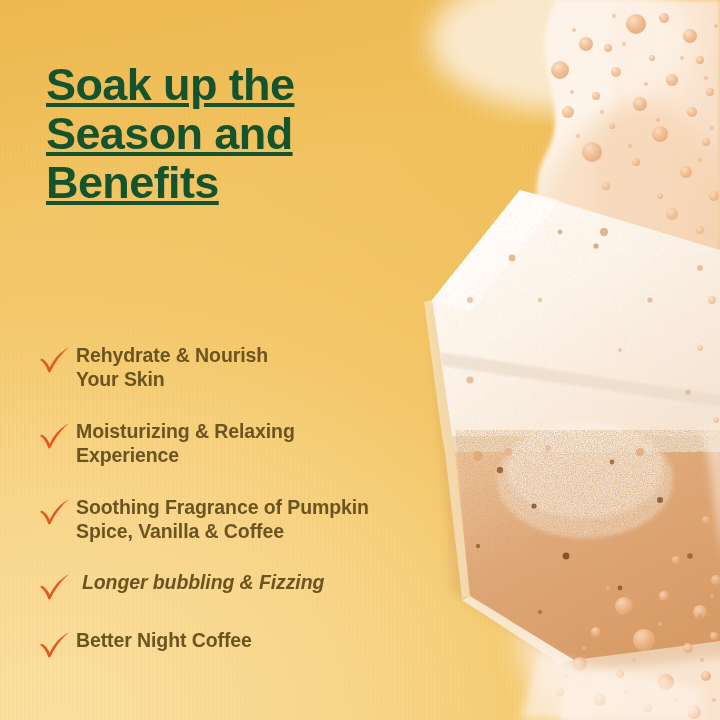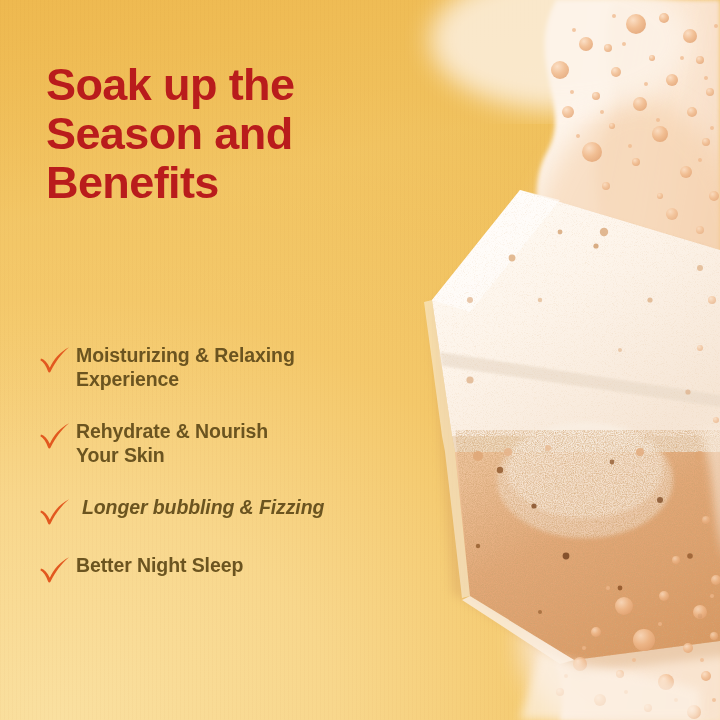--- a/index.html
+++ b/index.html
@@ -50,23 +50,24 @@
   
   .headline {
     position: absolute;
     left: 46px;
     top: 60px;
     width: 360px;
     font-size: 45px;
     line-height: 1.09;
     font-weight: 700;
     letter-spacing: -0.6px;
-    color: #b91c1c;
+    color: #14532d;
     white-space: pre-line;
     z-index: 6;
+    text-decoration: underline;
   }
 
   .benefits {
     position: absolute;
     left: 38px;
     top: 342px;
     width: 430px;
     z-index: 6;
   }
   .benefit-row {
@@ -345,53 +346,64 @@
   <div class="benefits">
 
     <div class="benefit-row">
       <span class="check">
         <svg viewBox="0 0 34 30" xmlns="http://www.w3.org/2000/svg">
           <path d="M3 14.5 C6.2 15.4 9.4 18.6 11.8 23.8 C15.4 15.4 22.4 7.6 31 3.2
                    C23.2 9.8 16.8 18.4 12.6 27.6 C11.9 28.9 10.6 28.8 10.1 27.5
                    C8.2 22.1 5.6 18.1 2.4 16.3 Z" fill="#E2581F"></path>
         </svg>
       </span>
-      <span class="benefit-text">Moisturizing &amp; Relaxing
-Experience</span>
+      <span class="benefit-text">Rehydrate &amp; Nourish
+Your Skin</span>
     </div>
 
     <div class="benefit-row">
       <span class="check">
         <svg viewBox="0 0 34 30" xmlns="http://www.w3.org/2000/svg">
           <path d="M3 14.5 C6.2 15.4 9.4 18.6 11.8 23.8 C15.4 15.4 22.4 7.6 31 3.2
                    C23.2 9.8 16.8 18.4 12.6 27.6 C11.9 28.9 10.6 28.8 10.1 27.5
                    C8.2 22.1 5.6 18.1 2.4 16.3 Z" fill="#E2581F"></path>
         </svg>
       </span>
-      <span class="benefit-text">Rehydrate &amp; Nourish
-Your Skin</span>
+      <span class="benefit-text">Moisturizing &amp; Relaxing
+Experience</span>
     </div>
 
+    <div class="benefit-row">
+      <span class="check">
+        <svg viewBox="0 0 34 30" xmlns="http://www.w3.org/2000/svg">
+          <path d="M3 14.5 C6.2 15.4 9.4 18.6 11.8 23.8 C15.4 15.4 22.4 7.6 31 3.2
+                   C23.2 9.8 16.8 18.4 12.6 27.6 C11.9 28.9 10.6 28.8 10.1 27.5
+                   C8.2 22.1 5.6 18.1 2.4 16.3 Z" fill="#E2581F"></path>
+        </svg>
+      </span>
+      <span class="benefit-text">Soothing Fragrance of Pumpkin
+Spice, Vanilla &amp; Coffee</span>
+    </div>
 
     <div class="benefit-row indent">
       <span class="check">
         <svg viewBox="0 0 34 30" xmlns="http://www.w3.org/2000/svg">
           <path d="M3 14.5 C6.2 15.4 9.4 18.6 11.8 23.8 C15.4 15.4 22.4 7.6 31 3.2
                    C23.2 9.8 16.8 18.4 12.6 27.6 C11.9 28.9 10.6 28.8 10.1 27.5
                    C8.2 22.1 5.6 18.1 2.4 16.3 Z" fill="#E2581F"></path>
         </svg>
       </span>
       <span class="benefit-text">Longer bubbling &amp; Fizzing</span>
     </div>
 
     <div class="benefit-row">
       <span class="check">
         <svg viewBox="0 0 34 30" xmlns="http://www.w3.org/2000/svg">
           <path d="M3 14.5 C6.2 15.4 9.4 18.6 11.8 23.8 C15.4 15.4 22.4 7.6 31 3.2
                    C23.2 9.8 16.8 18.4 12.6 27.6 C11.9 28.9 10.6 28.8 10.1 27.5
                    C8.2 22.1 5.6 18.1 2.4 16.3 Z" fill="#E2581F"></path>
         </svg>
       </span>
-      <span class="benefit-text">Better Night Sleep</span>
+      <span class="benefit-text">Better Night Coffee</span>
     </div>
 
   </div>
 </div>
 
 </body></html>

